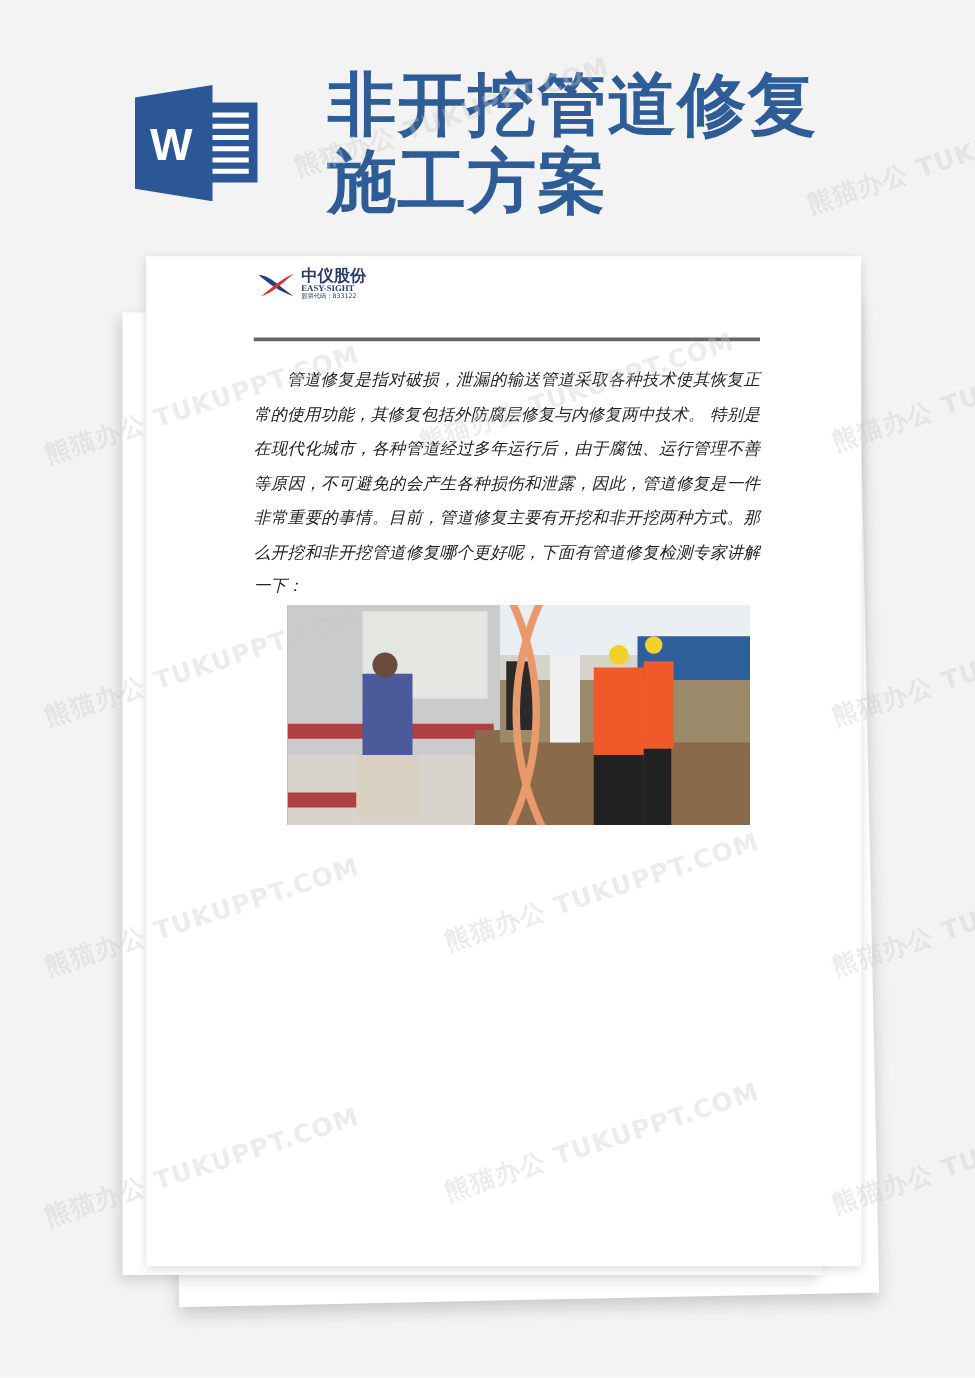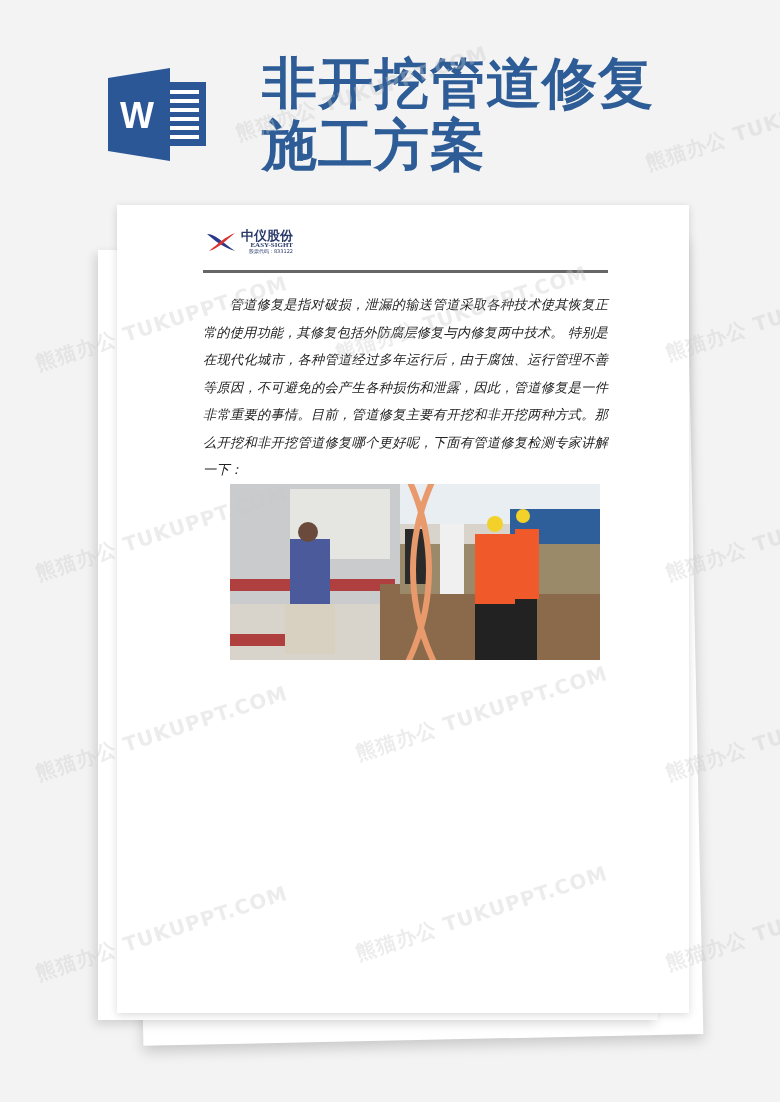--- a/index.html
+++ b/index.html
@@ -3,21 +3,21 @@
 <meta charset="utf-8">
 <style>
   html, body { margin:0; padding:0; }
   body { width:780px; height:1102px; background:#f3f3f3; position:relative; overflow:hidden; font-family:"DejaVu Sans", sans-serif; }
   .wm { position:absolute; color:rgba(200,200,200,0.35); font-size:20px; font-weight:bold; transform:rotate(-18deg); white-space:nowrap; letter-spacing:1px; pointer-events:none; z-index:5; }
   .word-icon { position:absolute; left:108px; top:68px; width:100px; height:93px; }
   .title { position:absolute; left:262px; top:52px; width:440px; color:#2d5c96; font-family:"DejaVu Serif", serif; font-weight:bold; font-size:55px; line-height:62px; letter-spacing:1px; }
   .page-back2 { position:absolute; left:135px; top:240px; width:560px; height:800px; background:#fff; transform:rotate(-1.2deg); box-shadow:0 6px 14px rgba(0,0,0,0.18); }
   .page-back1 { position:absolute; left:98px; top:250px; width:560px; height:770px; background:#fff; box-shadow:-3px 4px 10px rgba(0,0,0,0.15); }
   .page { position:absolute; left:117px; top:205px; width:572px; height:808px; background:#fff; box-shadow:0 2px 8px rgba(0,0,0,0.15); }
-  .logo { position:absolute; left:88px; top:24px; display:flex; align-items:center;text-align:right; }
+  .logo { position:absolute; left:88px; top:10px; display:flex; align-items:center; }
   .logo-mark { width:32px; height:22px; }
   .logo-text { margin-left:4px; line-height:1; }
   .logo-cn { font-size:13px; font-weight:bold; color:#2a3a6a; }
   .logo-en { font-size:7px; font-weight:bold; color:#2a3a6a; font-family:Liberation Serif, serif; }
   .logo-code { font-size:5px; color:#2a3a6a; }
   .hr { position:absolute; left:86px; top:65px; width:405px; height:3px; background:#666; }
   .body-text { position:absolute; left:86px; width:405px; font-size:13.2px; color:#222; line-height:27.5px; text-align:justify; }
   .p1 { top:86px;font-style:italic; }
   .p2 { top:498px; }
   .p3 { top:632px; }

